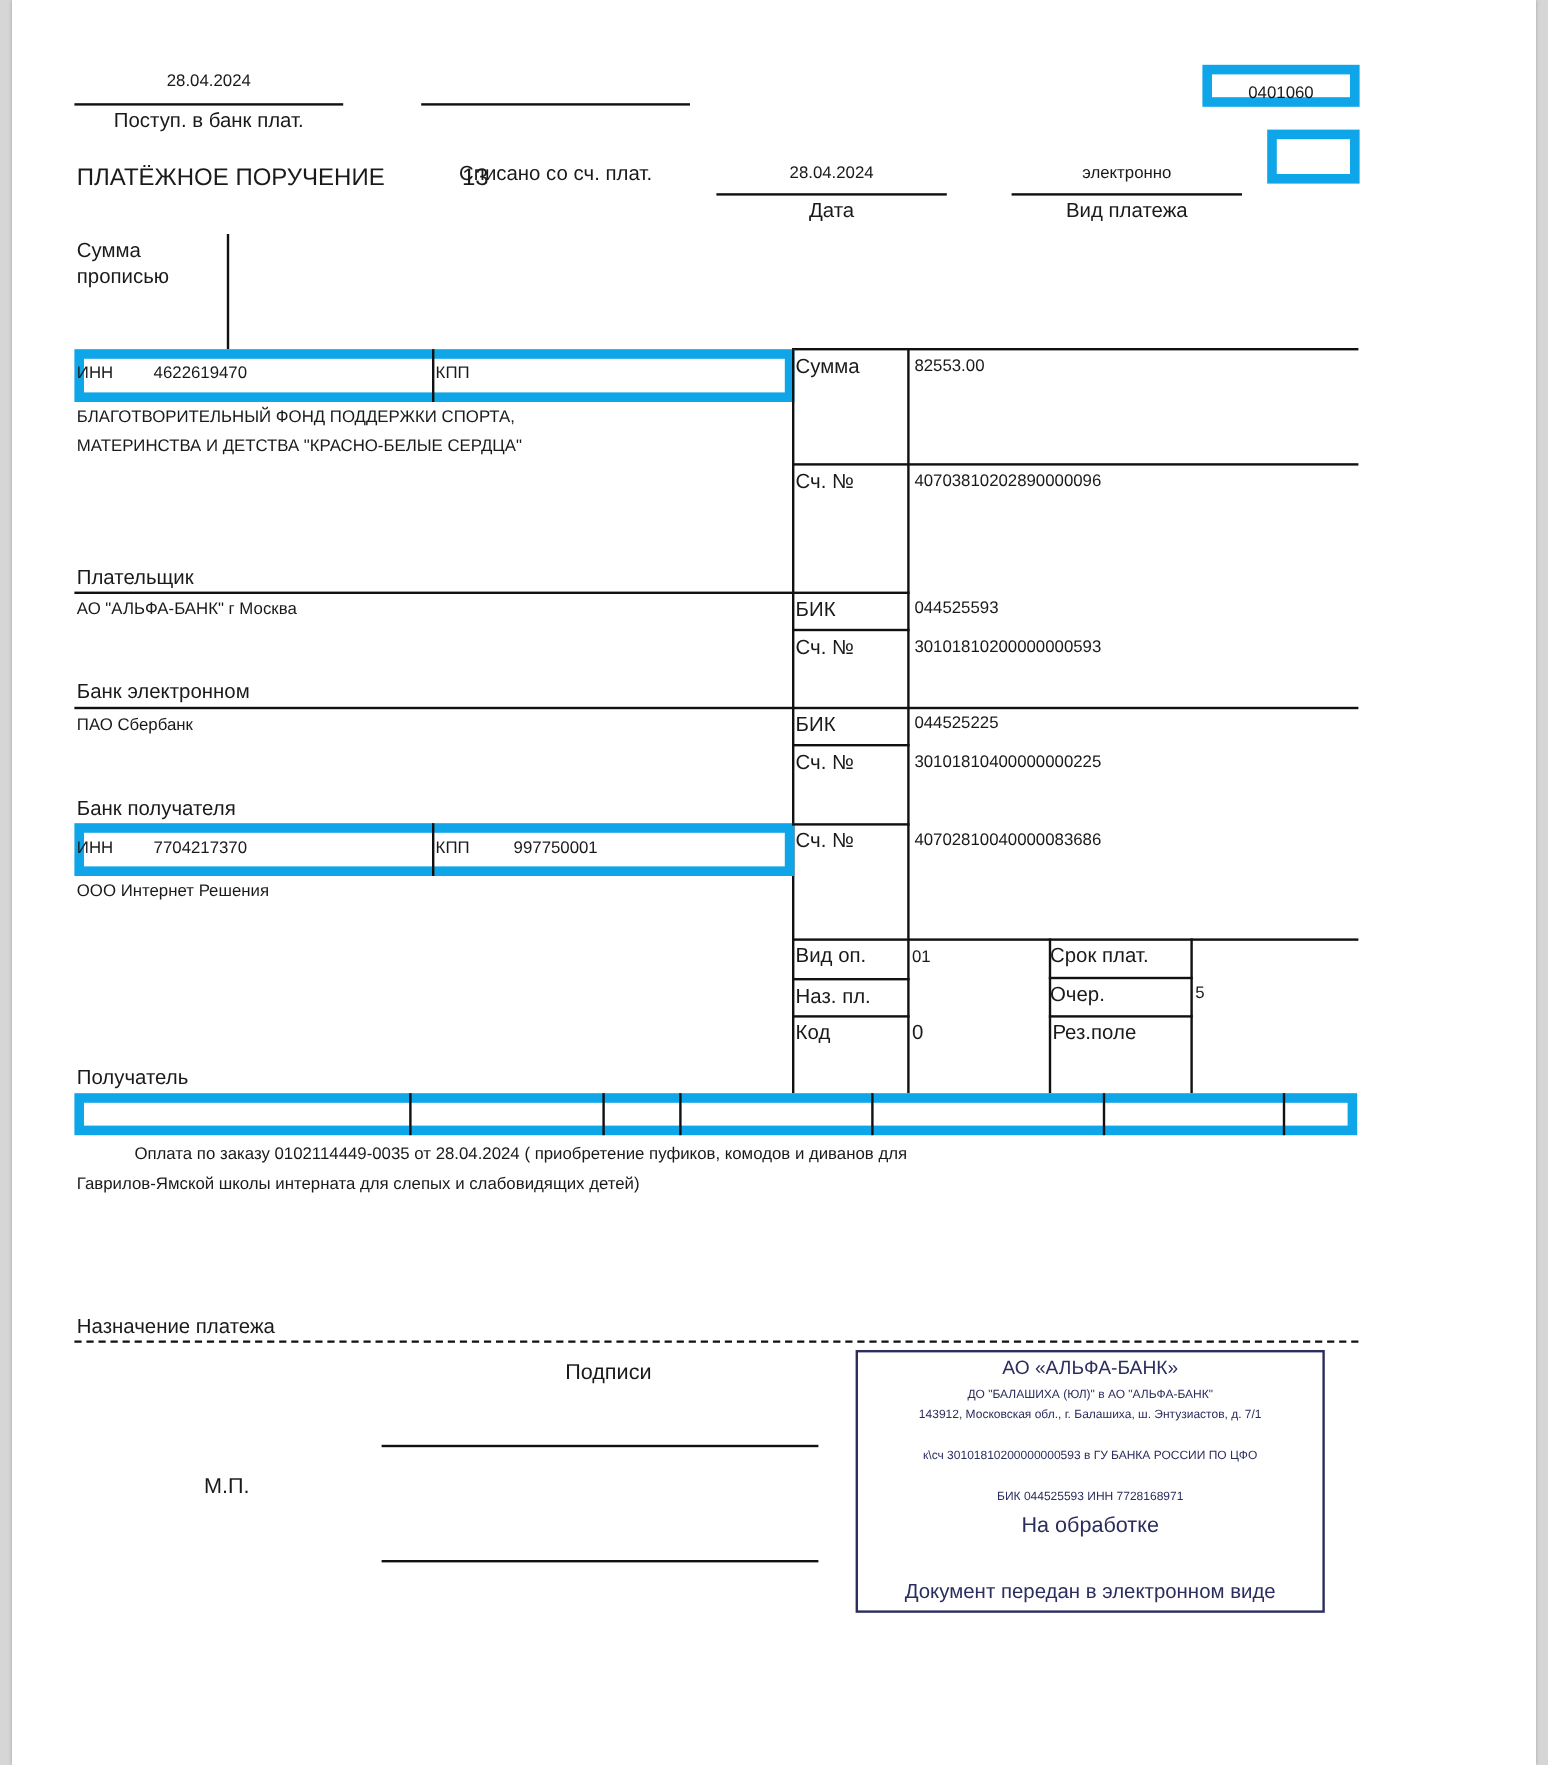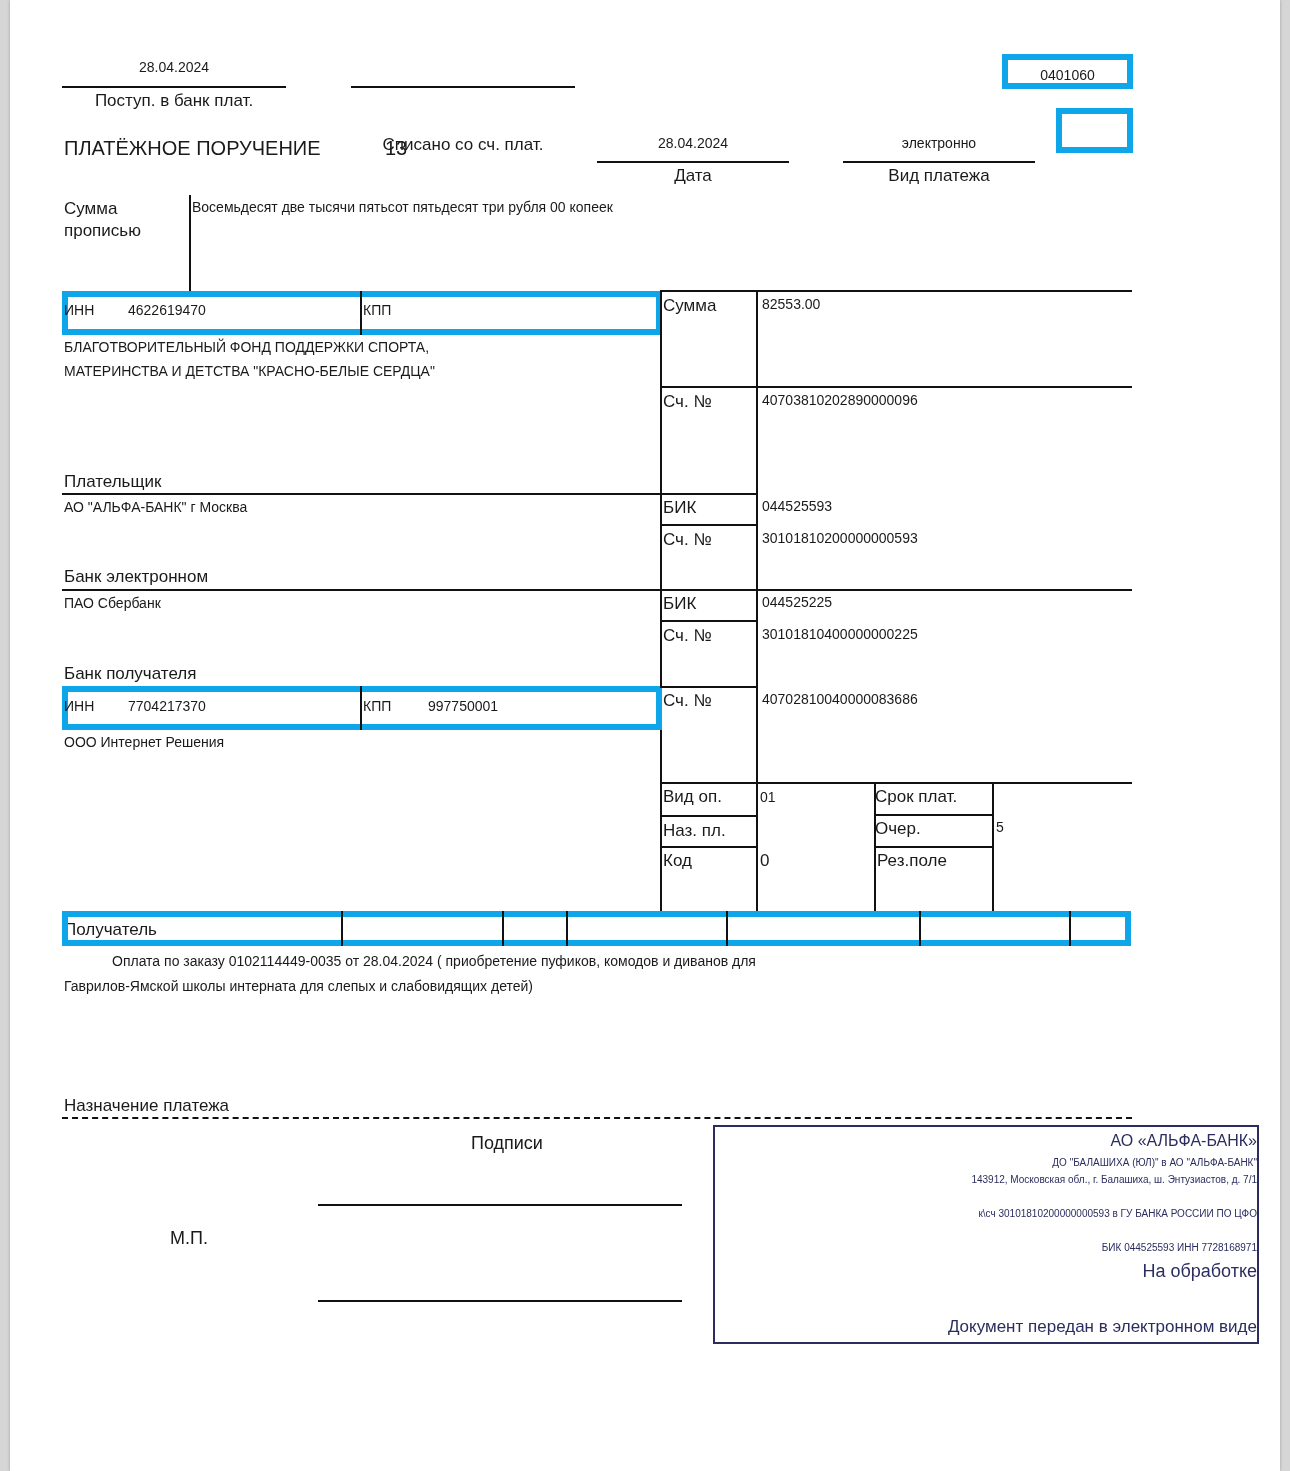--- a/index.html
+++ b/index.html
@@ -14,27 +14,27 @@
     background: #ffffff;
     box-shadow: 0 0 3px rgba(0,0,0,0.25);
   }
   .abs { position: absolute; white-space: nowrap; }
   .t20 { font-size: 20px; }
   .t19 { font-size: 14px; }
   .t18 { font-size: 18px; }
   .t17 { font-size: 17px; }
   .hline { position: absolute; height: 0; border-top: 2px solid #111; }
   .vline { position: absolute; width: 0; border-left: 2px solid #111; }
-  .box { position: absolute; border: 6px solid #0ea5e9; box-sizing: border-box; }
+  .box { position: absolute; border: 8px solid #0ea5e9; box-sizing: border-box; }
   .center { text-align: center; }
   .dash { position: absolute; height: 0; border-top: 2px dashed #111; }
   .stamp {
-    position: absolute; left: 703px; top: 1125px; width: 546px; height: 219px;
+    position: absolute; left: 703px; top: 1125px; width: 391px; height: 219px;
     border: 2px solid #2b2d5e; box-sizing: border-box; color: #2b2d5e;
-    text-align: right;
+    text-align: center;
   }
   .stamp .line { position: absolute; left: 0; right: 0; white-space: nowrap; }
 </style>
 </head>
 <body>
 
 <div class="page">
 
   <div class="abs t19 center" style="left:52px; top:59px; width:224px;">28.04.2024</div>
   <div class="hline" style="left:52px; top:86px; width:224px;"></div>
@@ -55,21 +55,20 @@
 
   <div class="abs t19 center" style="left:833px; top:135px; width:192px;">электронно</div>
   <div class="hline" style="left:833px; top:161px; width:192px;"></div>
   <div class="abs t17 center" style="left:833px; top:166px; width:192px;">Вид платежа</div>
 
   <div class="box" style="left:1046px; top:108px; width:77px; height:45px;"></div>
 
   <div class="abs t17" style="left:54px; top:199px;">Сумма</div>
   <div class="abs t17" style="left:54px; top:221px;">прописью</div>
   <div class="vline" style="left:179px; top:195px; height:96px;"></div>
-  <div class="abs t19" style="left:182px; top:199px;">Восемьдесят две тысячи пятьсот пятьдесят три рубля 00 копеек</div>
 
   <div class="hline" style="left:650px; top:290px; width:472px;"></div>
 
   <div class="box" style="left:52px; top:291px; width:600px; height:44px;"></div>
   <div class="vline" style="left:350px; top:291px; height:44px;"></div>
   <div class="abs t19" style="left:54px; top:302px;">ИНН</div>
   <div class="abs t19" style="left:118px; top:302px;">4622619470</div>
   <div class="abs t19" style="left:353px; top:302px;">КПП</div>
   <div class="abs t19" style="left:418px; top:302px;"></div>
 
@@ -106,21 +105,21 @@
   <div class="abs t19" style="left:752px; top:626px;">30101810400000000225</div>
 
   <div class="box" style="left:52px; top:686px; width:600px; height:44px;"></div>
   <div class="hline" style="left:650px; top:686px; width:98px;"></div>
   <div class="vline" style="left:350px; top:686px; height:44px;"></div>
   <div class="abs t19" style="left:54px; top:698px;">ИНН</div>
   <div class="abs t19" style="left:118px; top:698px;">7704217370</div>
   <div class="abs t19" style="left:353px; top:698px;">КПП</div>
   <div class="abs t19" style="left:418px; top:698px;">997750001</div>
   <div class="abs t19" style="left:54px; top:734px;">ООО Интернет Решения</div>
-  <div class="abs t17" style="left:54px; top:888px;margin-top:32px;">Получатель</div>
+  <div class="abs t17" style="left:54px; top:888px;">Получатель</div>
 
   <div class="abs t17" style="left:653px; top:691px;">Сч. №</div>
   <div class="abs t19" style="left:752px; top:691px;">40702810040000083686</div>
 
   <div class="hline" style="left:650px; top:782px; width:472px;"></div>
   <div class="hline" style="left:650px; top:815px; width:98px;"></div>
   <div class="hline" style="left:650px; top:846px; width:98px;"></div>
   <div class="vline" style="left:864px; top:782px; height:129px;"></div>
   <div class="vline" style="left:982px; top:782px; height:129px;"></div>
   <div class="hline" style="left:864px; top:814px; width:120px;"></div>

